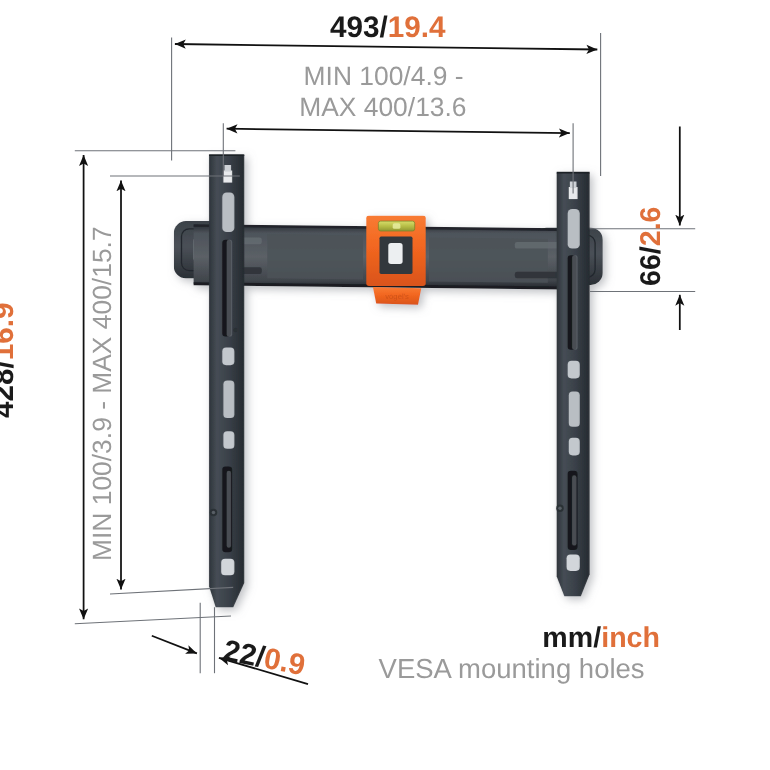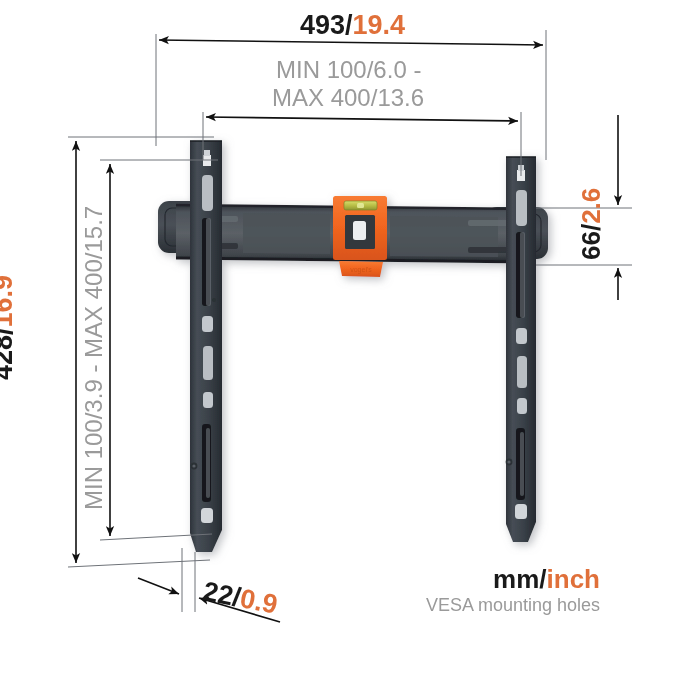--- a/index.html
+++ b/index.html
@@ -202,36 +202,36 @@
         <line x1="138" y1="578" x2="179" y2="594" marker-end="url(#aR)"></line>
         <line x1="280" y1="622" x2="199" y2="598" marker-end="url(#aR)"></line>
       </g>
     </g>
   </svg>
 
   <div class="txt" style="left:300px;top:12px;font-size:27px;">
     <span class="blk">493</span><span class="slash">/</span><span class="org">19.4</span>
   </div>
 
-  <div class="txt gry" style="left:276px;top:58px;font-size:24px;">MIN 100/6.0 -</div>
+  <div class="txt gry" style="left:276px;top:58px;font-size:24px;">MIN 100/4.9 -</div>
   <div class="txt gry" style="left:272px;top:86px;font-size:24px;">MAX 400/13.6</div>
 
   <div class="txt" style="left:-10px;top:380px;font-size:27px;transform:rotate(-90deg);transform-origin:left top;">
     <span class="blk">428</span><span class="slash">/</span><span class="org">16.9</span>
   </div>
 
   <div class="txt gry" style="left:82px;top:510px;font-size:24px;transform:rotate(-90deg);transform-origin:left top;">MIN 100/3.9 - MAX 400/15.7</div>
 
   <div class="txt" style="left:578px;top:260px;font-size:26px;transform:rotate(-90deg);transform-origin:left top;">
     <span class="blk">66</span><span class="slash">/</span><span class="org">2.6</span>
   </div>
 
   <div class="txt" style="left:206px;top:578px;font-size:27px;transform:rotate(11deg);transform-origin:left top;">
     <span class="blk">22</span><span class="slash">/</span><span class="org">0.9</span>
   </div>
 
   <div class="txt" style="right:26px;top:566px;font-size:26px;margin-left:20px;">
     <span class="blk">mm</span><span class="slash">/</span><span class="org">inch</span>
   </div>
 
-  <div class="txt gry" style="right:26px;top:596px;font-size:18px;">VESA mounting holes</div>
+  <div class="txt gry" style="right:40px;top:596px;font-size:25px;">VESA mounting holes</div>
 
 </div>
 
 </body></html>

